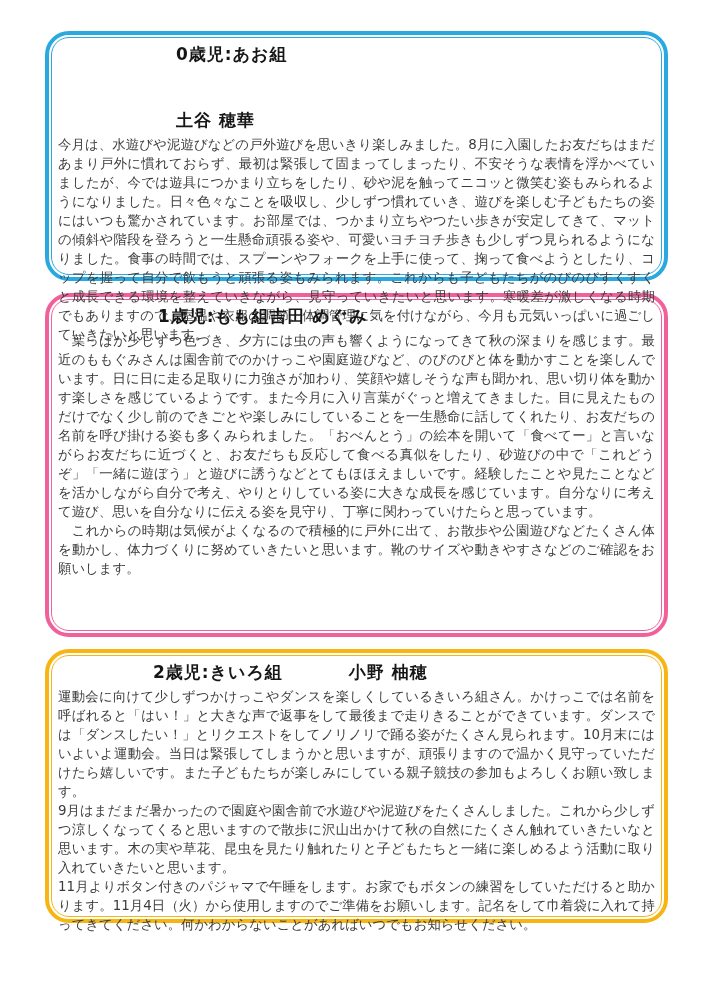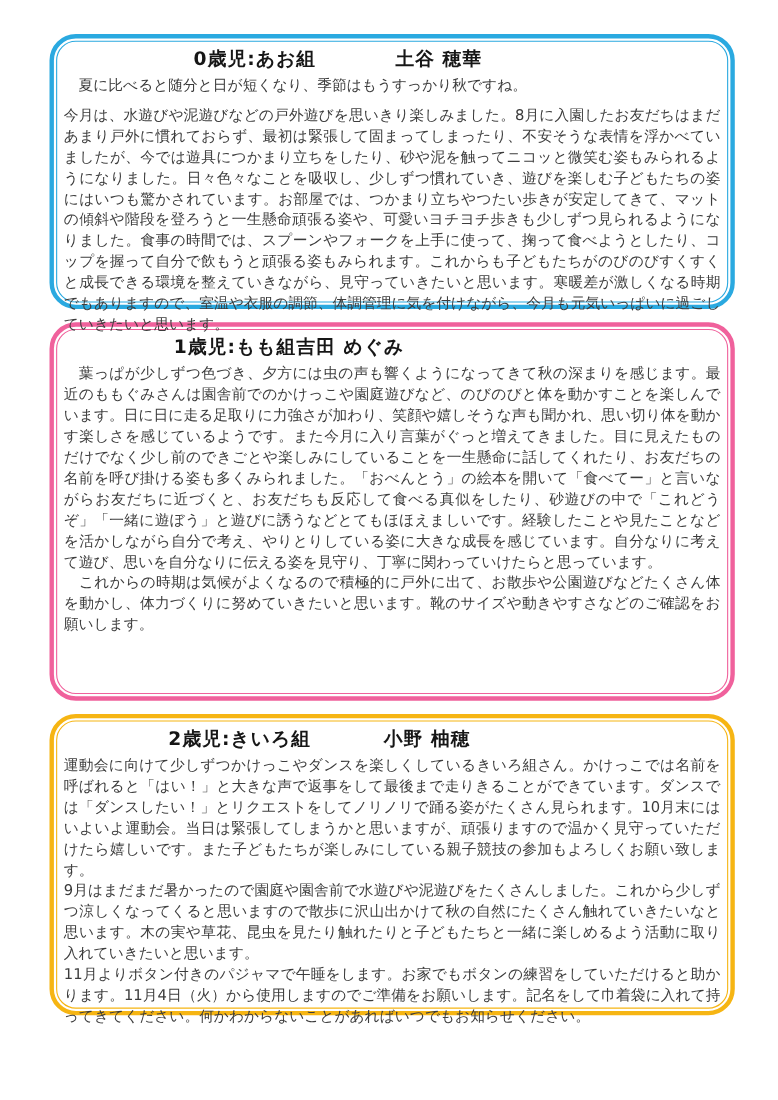--- a/index.html
+++ b/index.html
@@ -41,21 +41,21 @@
   .section-title{
     display:flex;
     align-items:baseline;
     font-weight:800;
     font-size:17px;
     color:#161616;
     letter-spacing:1px;
     line-height:22px;
     white-space:nowrap;
   }
-  .t0{padding-left:118px;gap:72px;}
+  .t0{padding-left:118px;gap:44px;flex-direction:column;}
   .t1{padding-left:100px;}
   .t2{padding-left:95px;gap:66px;}
 
   
   .section-body{
     margin-top:4px;
     font-size:13.4px;
     line-height:19px;
     color:#3c3c3c;
     text-align:justify;
@@ -70,21 +70,20 @@
 
 <div class="page">
 
   <div class="section sec-0" style="--accent: #2aa9e0;">
     <div class="section-inner">
       <div class="section-title t0">
         <span>0歳児:あお組</span>
         <span>土谷 穂華</span>
       </div>
       <div class="section-body">
-        <p class="lede">　夏に比べると随分と日が短くなり、季節はもうすっかり秋ですね。</p>
         <p>今月は、水遊びや泥遊びなどの戸外遊びを思いきり楽しみました。8月に入園したお友だちはまだあまり戸外に慣れておらず、最初は緊張して固まってしまったり、不安そうな表情を浮かべていましたが、今では遊具につかまり立ちをしたり、砂や泥を触ってニコッと微笑む姿もみられるようになりました。日々色々なことを吸収し、少しずつ慣れていき、遊びを楽しむ子どもたちの姿にはいつも驚かされています。お部屋では、つかまり立ちやつたい歩きが安定してきて、マットの傾斜や階段を登ろうと一生懸命頑張る姿や、可愛いヨチヨチ歩きも少しずつ見られるようになりました。食事の時間では、スプーンやフォークを上手に使って、掬って食べようとしたり、コップを握って自分で飲もうと頑張る姿もみられます。これからも子どもたちがのびのびすくすくと成長できる環境を整えていきながら、見守っていきたいと思います。寒暖差が激しくなる時期でもありますので、室温や衣服の調節、体調管理に気を付けながら、今月も元気いっぱいに過ごしていきたいと思います。</p>
       </div>
     </div>
   </div>
 
   <div class="section sec-1" style="--accent: #f0619c;">
     <div class="section-inner">
       <div class="section-title t1">
         <span>1歳児:もも組</span>
         <span>吉田 めぐみ</span>

